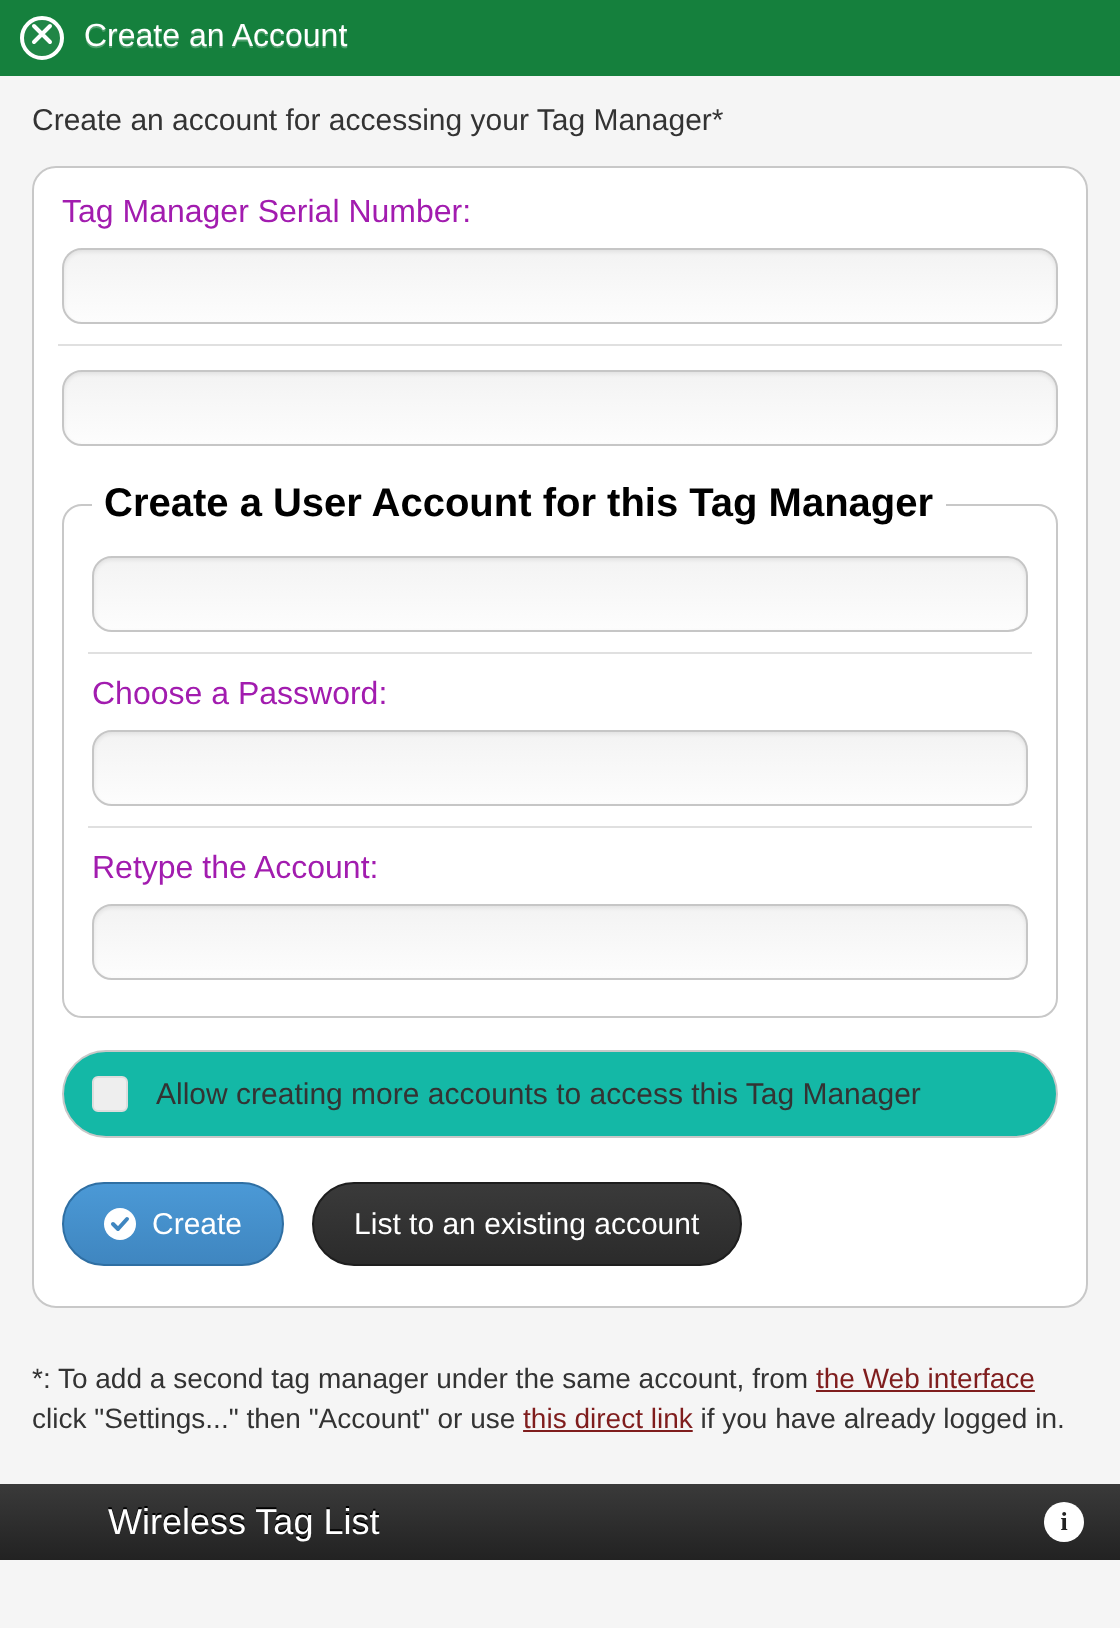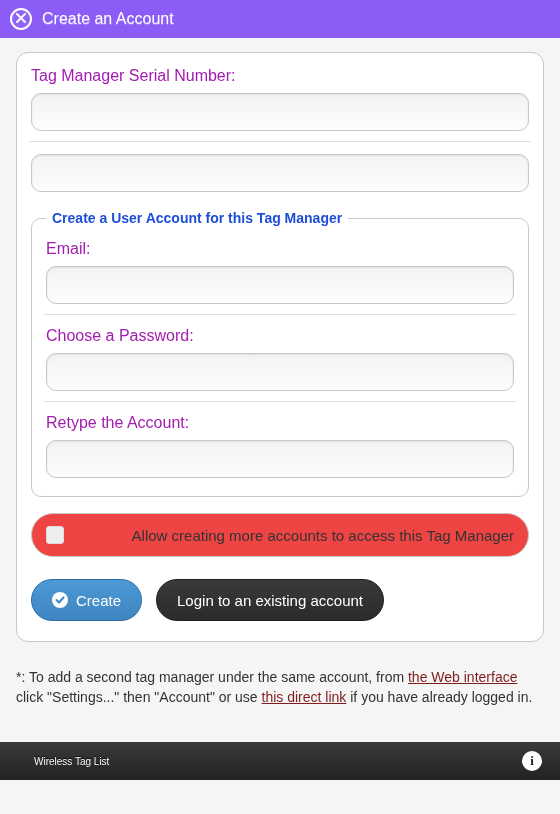--- a/index.html
+++ b/index.html
@@ -7,21 +7,21 @@
     font-family: -apple-system, "Helvetica Neue", Helvetica, Arial, sans-serif;
     background: #f5f5f5;
     width: 560px;
     height: 814px;
     overflow: hidden;
     color: #333;
   }
 
   
   .header {
-    background: #8b5cf6;
+    background: #15803d;
     height: 38px;
     display: flex;
     align-items: center;
     padding: 0 10px;
     gap: 10px;
     text-shadow: 0 1px 0 rgba(255,255,255,.25);
   }
   .close-btn {
     width: 22px; height: 22px;
     border-radius: 50%;
@@ -76,39 +76,38 @@
     margin: 10px -2px 12px;
   }
 
   fieldset.inner-card {
     border: 1px solid #c8c8c8;
     border-radius: 10px;
     padding: 14px 14px 18px;
     margin-top: 2px;
   }
   fieldset.inner-card legend {
-    font-size: 14px;
+    font-size: 20px;
     font-weight: 600;
-    color: #1d4ed8;
+    color: #000000;
     padding: 0 6px;
   }
 
   
   .allow-pill {
     margin-top: 16px;
     border: 1px solid #c8c8c8;
     border-radius: 22px;
-    background: #ef4444;
+    background: #14b8a6;
     padding: 12px 14px;
     display: flex;
     align-items: center;
     gap: 14px;
     font-size: 15px;
     cursor: pointer;
-    justify-content: space-between;
   }
   .chk {
     width: 18px; height: 18px;
     background: #eee;
     border: 1px solid #ddd;
     border-radius: 3px;
   }
 
   
   .btn-row {
@@ -158,22 +157,23 @@
     left:0; width:560px;
     top: 742px;
     height: 38px;
     background: linear-gradient(#3a3a3a,#222);
     display:flex;
     align-items:center;
     padding: 0 18px 0 34px;
     justify-content: space-between;
   }
   .footer-title {
-    color:#fff; font-size:10px; font-weight:500;
+    color:#fff; font-size:18px; font-weight:500;
     text-shadow:0 -1px 0 #000;
+    margin-left:20px;
   }
   .info-btn {
     width:20px; height:20px; border-radius:50%;
     background:#fff; color:#222; font-weight:700;
     display:flex; align-items:center; justify-content:center;
     font-size:13px; cursor:pointer;
     font-family: Georgia, serif;
   }
 </style>
 </head>
@@ -185,36 +185,36 @@
       <svg viewBox="0 0 12 12">
           <path d="M2 2 L10 10 M10 2 L2 10" stroke="#fff" stroke-width="2" stroke-linecap="round"></path>
         </svg>
     </span>
   </div>
   <div class="header-title">Create an Account</div>
 </div>
 
 <div class="content">
 
+  <div class="intro">Create an account for accessing your Tag Manager*</div>
 
   <div class="card">
 
     <label class="field-label">Tag Manager Serial Number:</label>
     <input class="text-input" type="text" value="" style="">
 
     <div class="divider"></div>
 
     <input class="text-input" type="text" value="" style="">
 
     <div style="height:16px"></div>
 
     <fieldset class="inner-card">
       <legend>Create a User Account for this Tag Manager</legend>
 
-      <label class="field-label">Email:</label>
       <input class="text-input" type="text" value="" style="">
 
       <div class="divider"></div>
 
       <label class="field-label">Choose a Password:</label>
       <input class="text-input" type="password" value="" style="">
 
       <div class="divider"></div>
 
       <label class="field-label">Retype the Account:</label>
@@ -229,21 +229,21 @@
     <div class="btn-row">
       <div class="btn btn-primary">
         <span class="check-circle">
           <svg viewBox="0 0 10 10">
               <path d="M1.5 5 L4 7.5 L8.5 2.5" stroke="#3f86c0" stroke-width="2" fill="none" stroke-linecap="round" stroke-linejoin="round"></path>
             </svg>
         </span>
         <span>Create</span>
       </div>
       <div class="btn btn-dark">
-        <span>Login to an existing account</span>
+        <span>List to an existing account</span>
       </div>
     </div>
 
   </div>
 
   <div class="footnote">
     <span>*: To add a second tag manager under the same account, from </span><a>the Web interface</a><span> click "Settings..." then "Account" or use </span><a>this direct link</a><span> if you have already logged in.</span>
   </div>
 
 </div>

